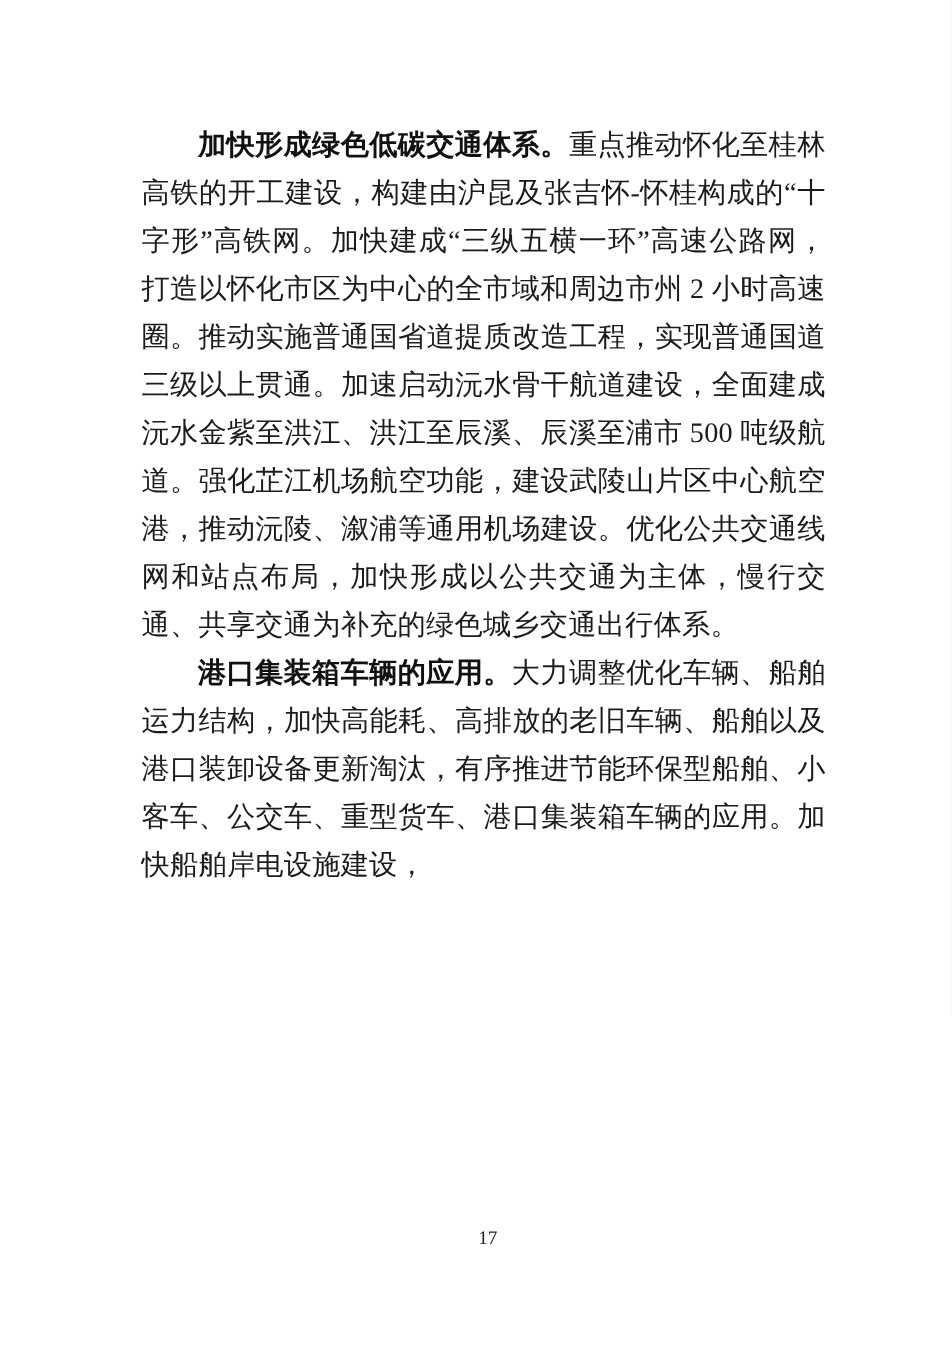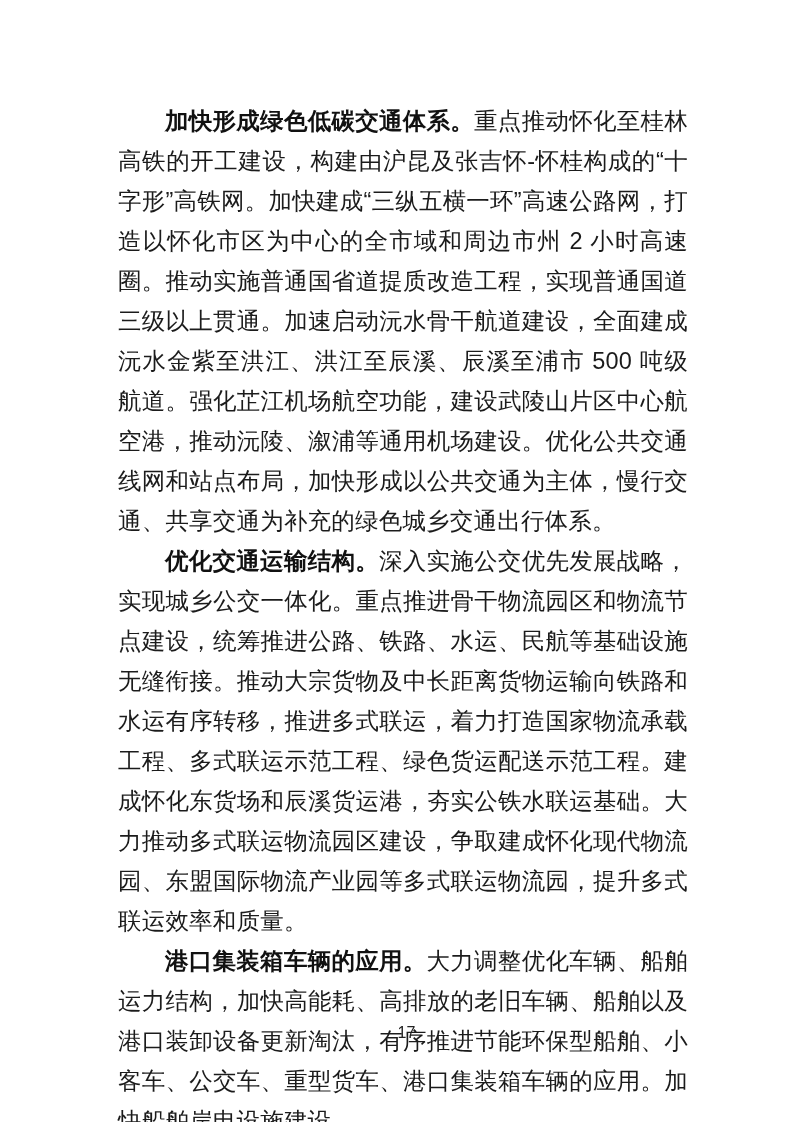--- a/index.html
+++ b/index.html
@@ -9,21 +9,21 @@
     height: 1122px;
     background: #f2f2f2;
   }
 
   .page {
     position: relative;
     width: 793px;
     height: 1122px;
     background: #ffffff;
     overflow: hidden;
-    font-family: Liberation Sans, sans-serif;
+    font-family: Liberation Serif, serif;
     color: #1b1b1b;
   }
 
   .text-block {
     position: absolute;
     left: 118px;
     top: 101px;
     width: 570px;
     font-size: 23.5px;
     line-height: 40px;
@@ -60,23 +60,20 @@
 <body>
 
 <div class="page">
 
   <div class="text-block">
 
     <p class="para">
       <span class="para-heading">加快形成绿色低碳交通体系。</span><span class="para-body">重点推动怀化至桂林高铁的开工建设，构建由沪昆及张吉怀-怀桂构成的“十字形”高铁网。加快建成“三纵五横一环”高速公路网，打造以怀化市区为中心的全市域和周边市州 2 小时高速圈。推动实施普通国省道提质改造工程，实现普通国道三级以上贯通。加速启动沅水骨干航道建设，全面建成沅水金紫至洪江、洪江至辰溪、辰溪至浦市 500 吨级航道。强化芷江机场航空功能，建设武陵山片区中心航空港，推动沅陵、溆浦等通用机场建设。优化公共交通线网和站点布局，加快形成以公共交通为主体，慢行交通、共享交通为补充的绿色城乡交通出行体系。</span>
     </p>
 
-    <p class="para">
-      <span class="para-heading">优化交通运输结构。</span><span class="para-body">深入实施公交优先发展战略，实现城乡公交一体化。重点推进骨干物流园区和物流节点建设，统筹推进公路、铁路、水运、民航等基础设施无缝衔接。推动大宗货物及中长距离货物运输向铁路和水运有序转移，推进多式联运，着力打造国家物流承载工程、多式联运示范工程、绿色货运配送示范工程。建成怀化东货场和辰溪货运港，夯实公铁水联运基础。大力推动多式联运物流园区建设，争取建成怀化现代物流园、东盟国际物流产业园等多式联运物流园，提升多式联运效率和质量。</span>
-    </p>
 
     <p class="para">
       <span class="para-heading">港口集装箱车辆的应用。</span><span class="para-body">大力调整优化车辆、船舶运力结构，加快高能耗、高排放的老旧车辆、船舶以及港口装卸设备更新淘汰，有序推进节能环保型船舶、小客车、公交车、重型货车、港口集装箱车辆的应用。加快船舶岸电设施建设，</span>
     </p>
 
   </div>
 
   <div class="page-footer">17</div>
 
 </div>

